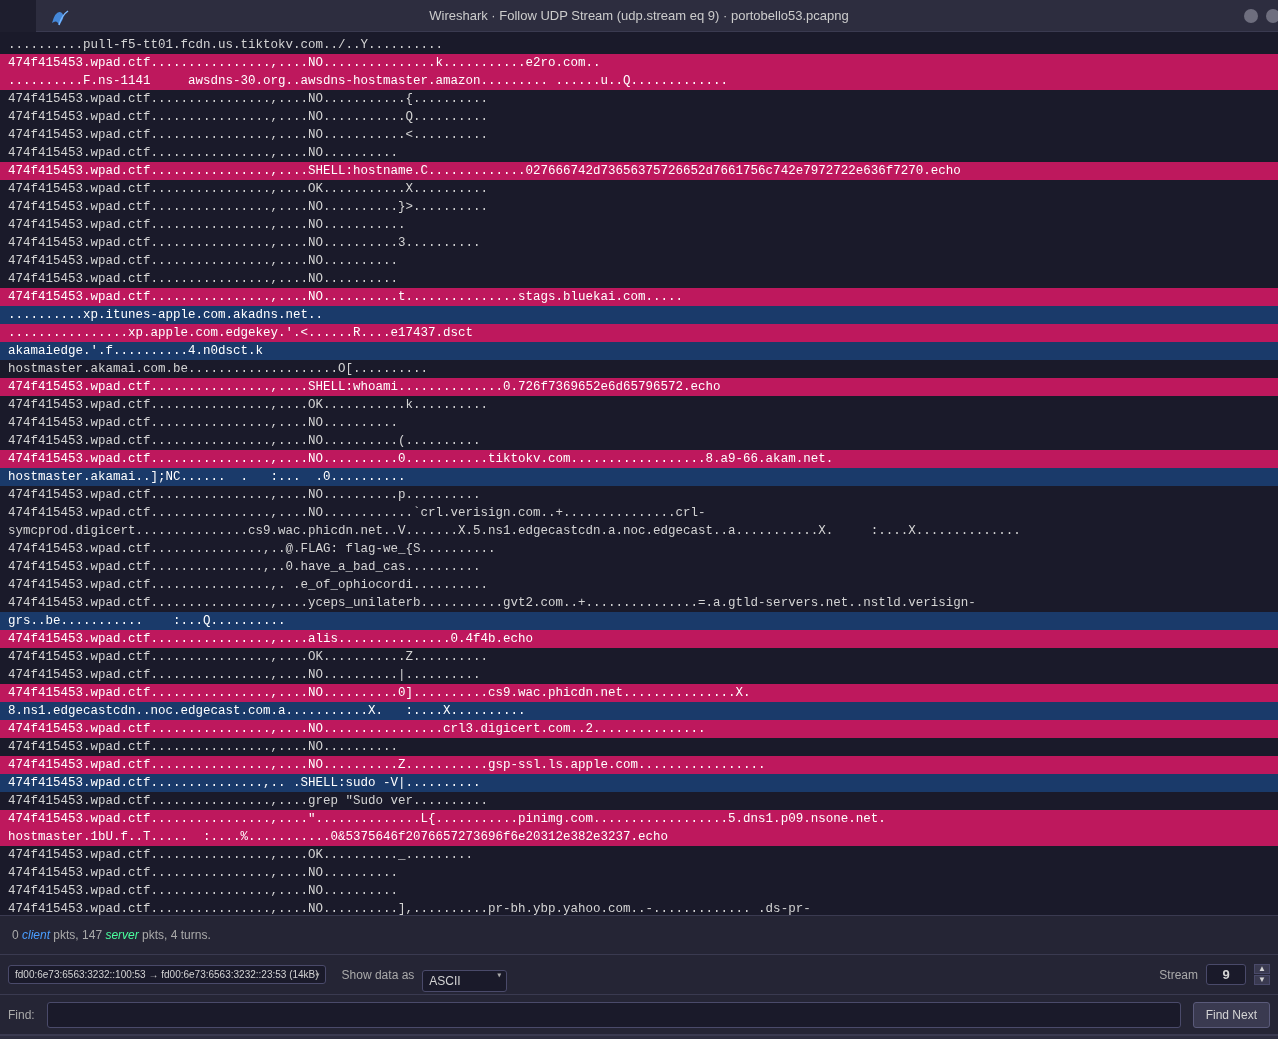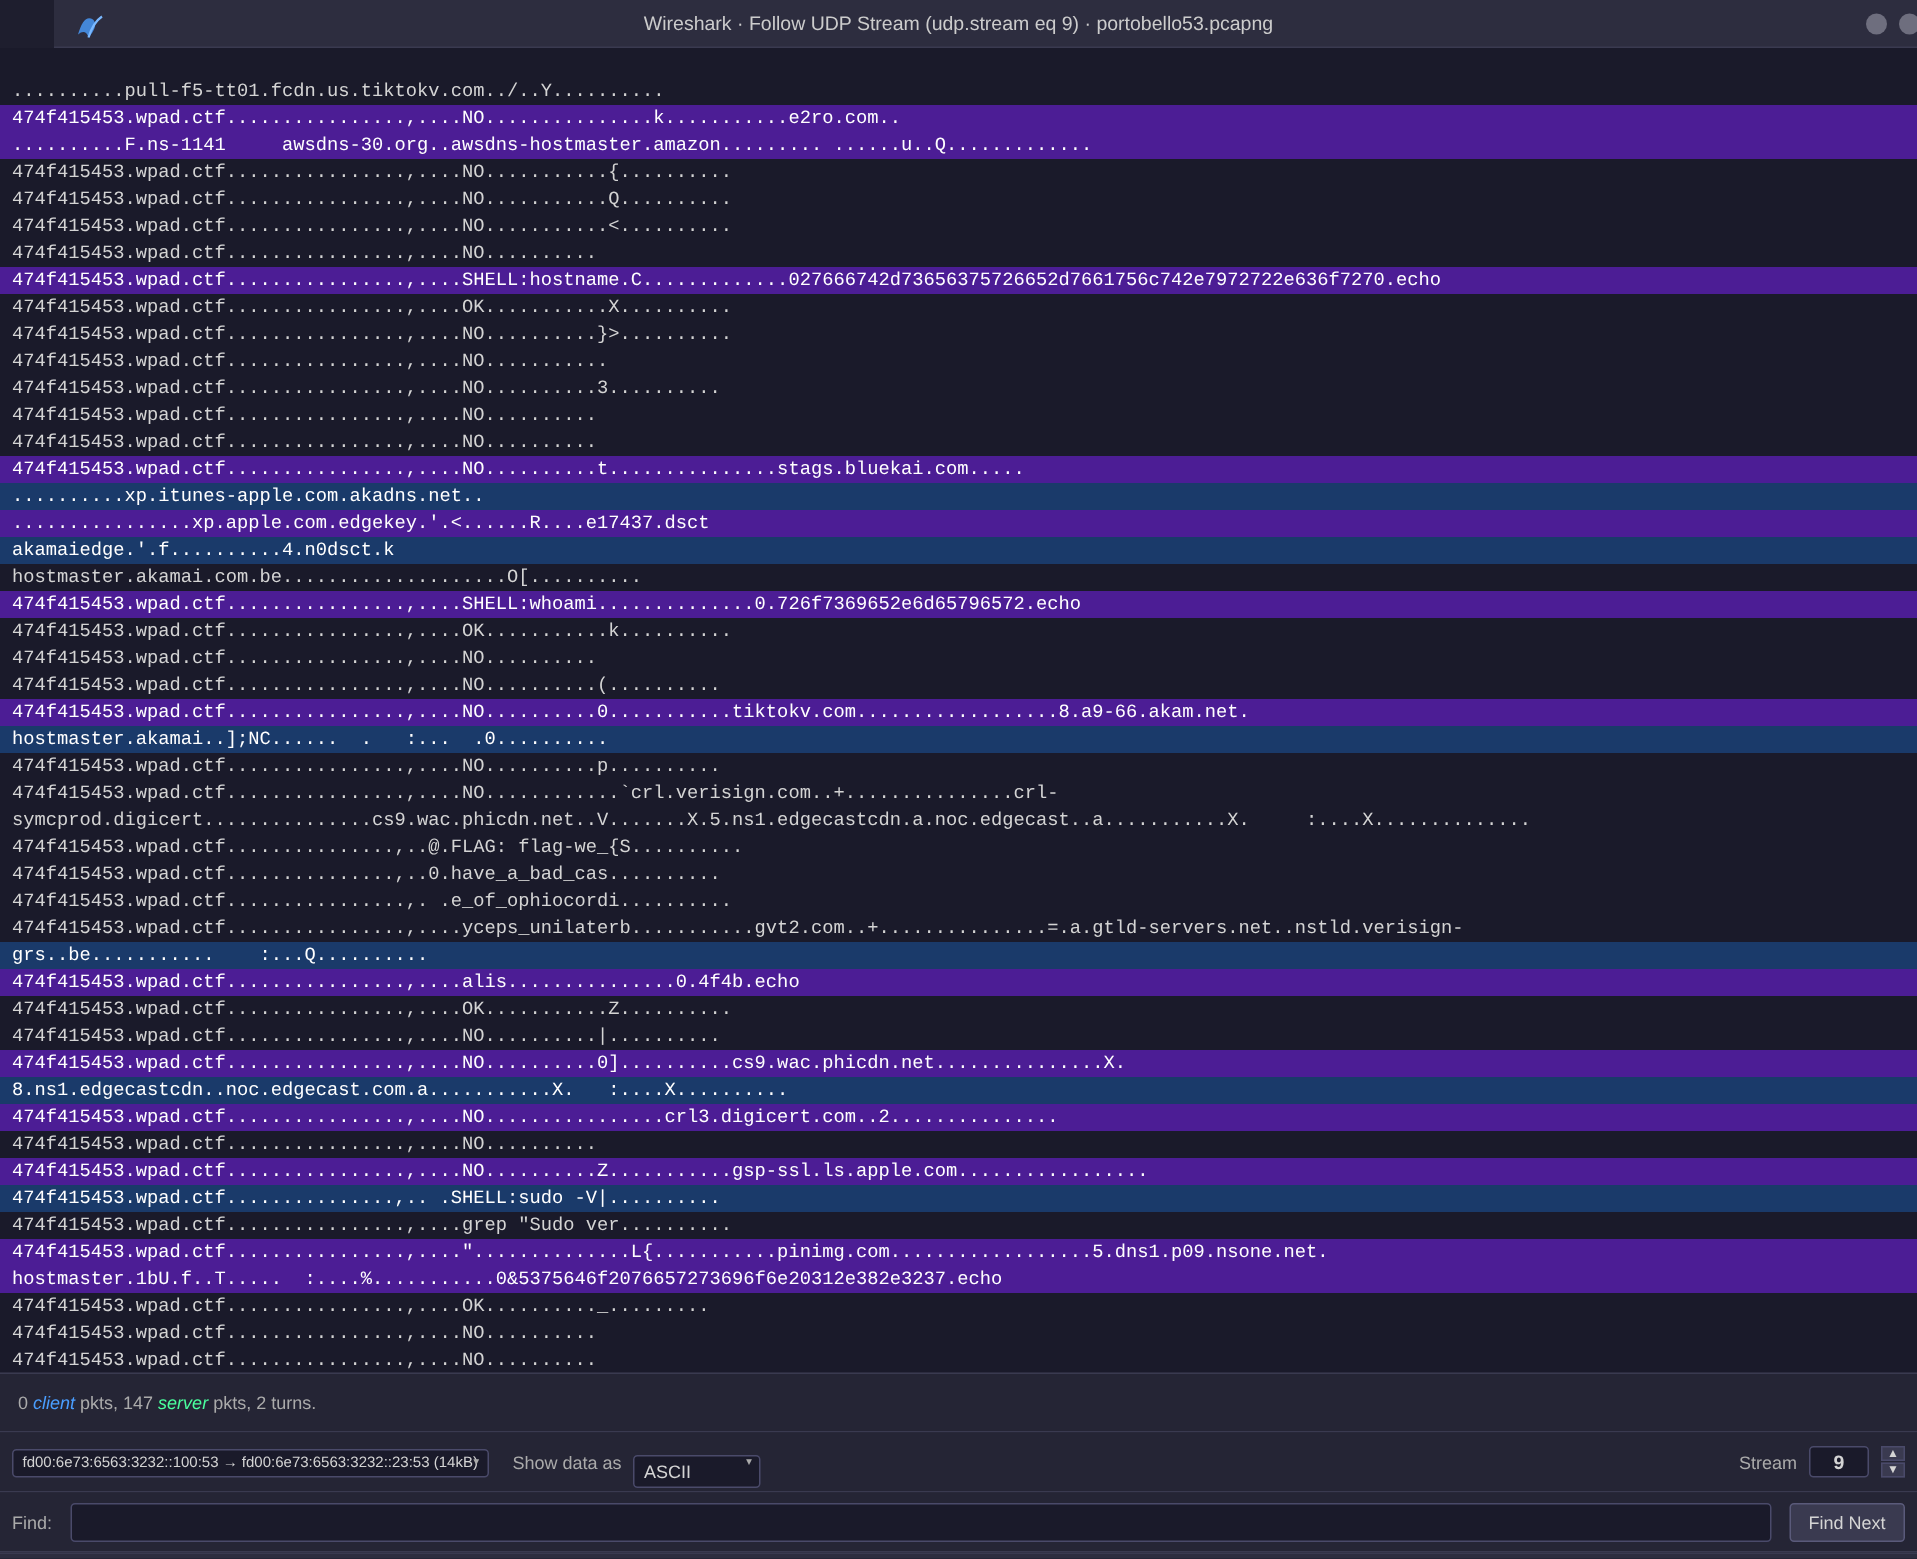--- a/index.html
+++ b/index.html
@@ -55,34 +55,34 @@
     .btn-max { background: #6e6e7e; }
     .btn-close { background: #e0544a; }
 
     
     .stream-content {
       width: 100%;
       height: calc(1039px - 32px - 40px - 40px - 44px);
       background: #1a1a2a;
       overflow-y: auto;
       overflow-x: auto;
-      padding: 20px 0;
+      padding: 4px 0;
     }
 
     .stream-line {
       display: block;
       color: #d4d4d4;
       font-size: 12.5px;
       line-height: 18px;
       white-space: pre;
       padding: 0 8px;
       min-height: 18px;
     }
     .stream-line.highlight-blue {
-      background: #4c1d95;
+      background: #be185d;
       color: #ffffff;
     }
     .stream-line.highlight-dark {
       background: #1a3a6a;
       color: #ffffff;
     }
 
     
     .status-bar {
       width: 100%;
@@ -330,21 +330,21 @@
     <span class="stream-line highlight-blue">474f415453.wpad.ctf................,...."..............L{...........pinimg.com..................5.dns1.p09.nsone.net.</span>
     <span class="stream-line highlight-blue">hostmaster.1bU.f..T.....  :....%...........0&amp;5375646f2076657273696f6e20312e382e3237.echo</span>
     <span class="stream-line ">474f415453.wpad.ctf................,....OK.........._.........</span>
     <span class="stream-line ">474f415453.wpad.ctf................,....NO..........</span>
     <span class="stream-line ">474f415453.wpad.ctf................,....NO..........</span>
     <span class="stream-line ">474f415453.wpad.ctf................,....NO..........],..........pr-bh.ybp.yahoo.com..-............. .ds-pr-</span>
   </div>
 
 <div class="status-bar">
   <span class="status-text">
-    <span>0 </span><span class="status-client">client</span><span> pkts, 147 </span><span class="status-server">server</span><span> pkts, 2 turns.</span>
+    <span>0 </span><span class="status-client">client</span><span> pkts, 147 </span><span class="status-server">server</span><span> pkts, 4 turns.</span>
   </span>
 </div>
 
 <div class="controls-bar">
   <div class="addr-wrapper">
     <button class="stream-addr">fd00:6e73:6563:3232::100:53 → fd00:6e73:6563:3232::23:53 (14kB)</button>
   </div>
   <span class="show-data-label">Show data as</span>
   <div class="select-wrapper">
     <select class="show-data-select">

